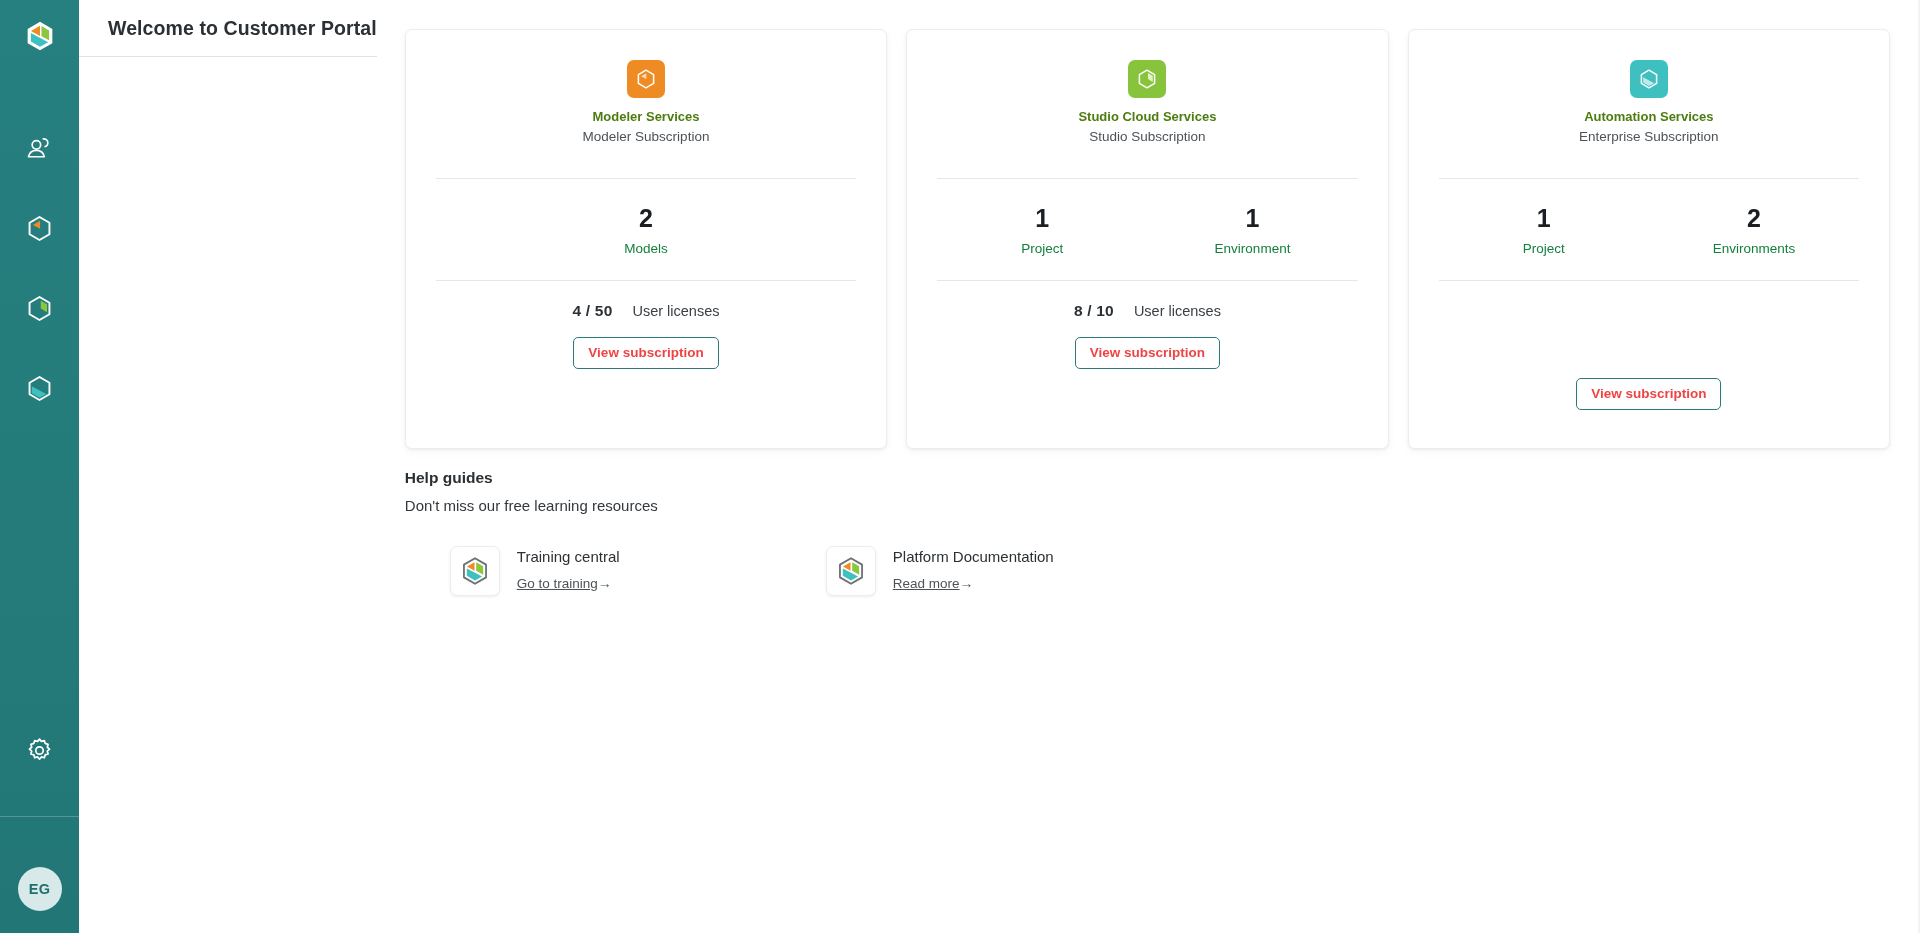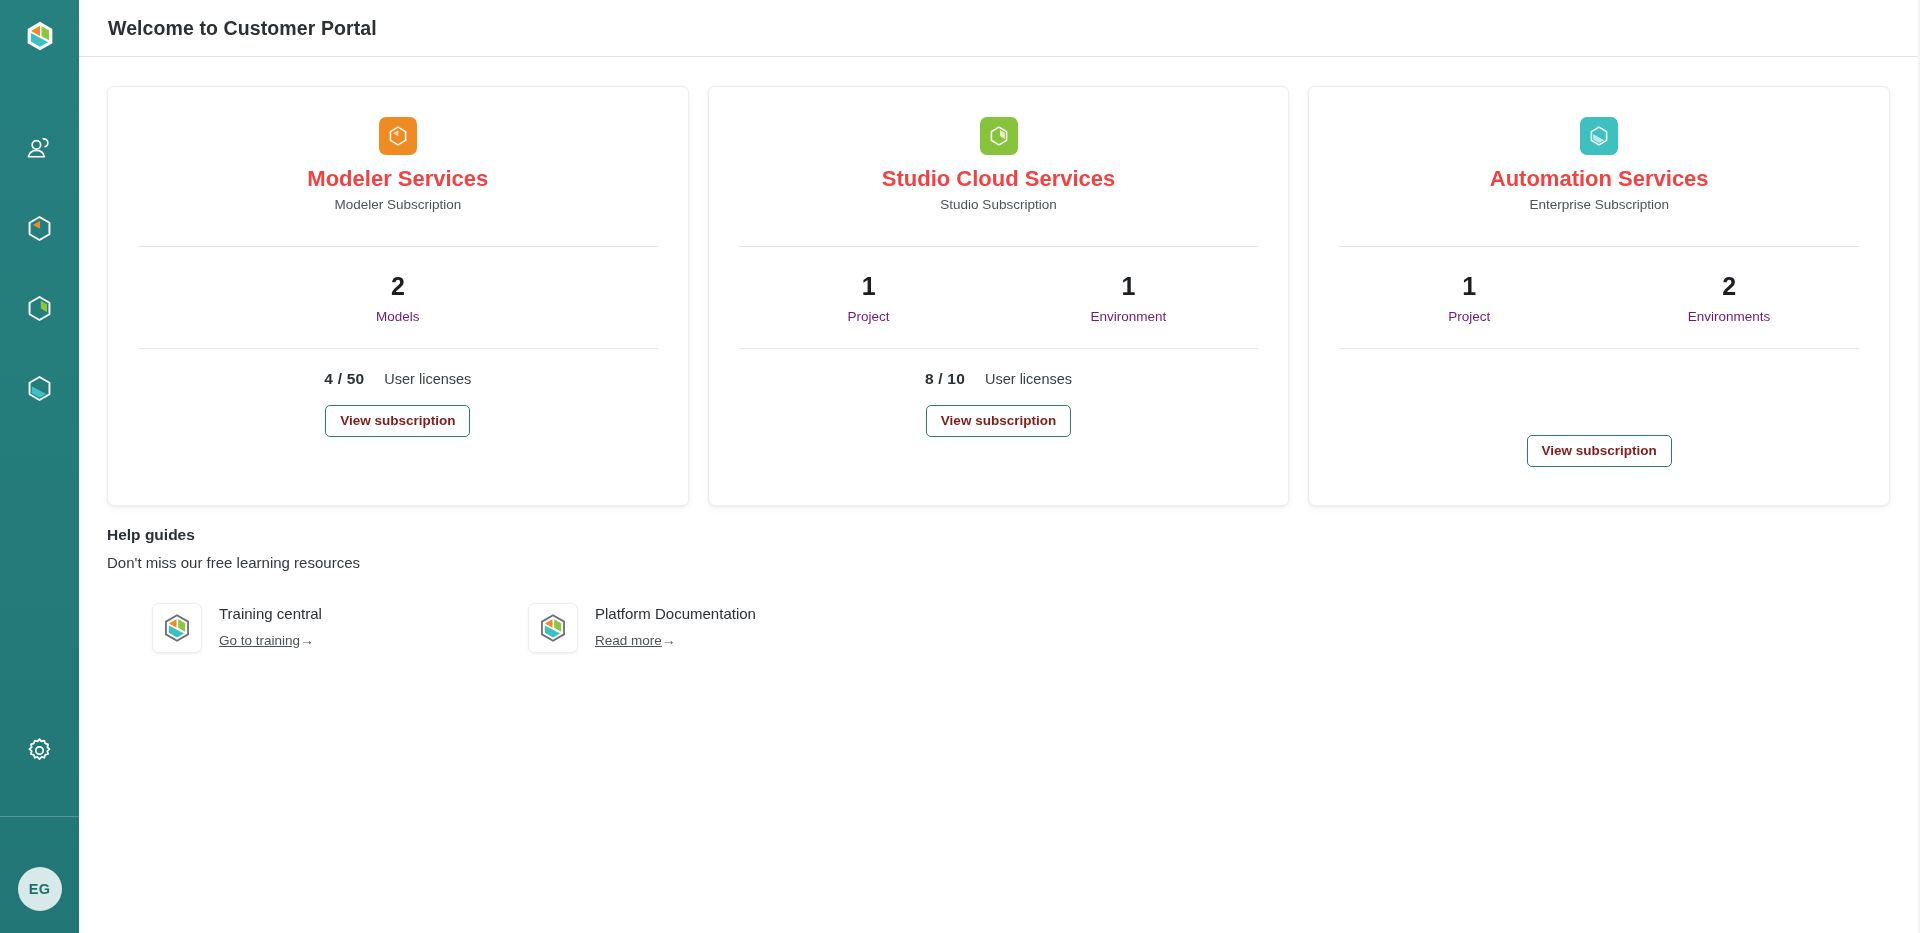--- a/index.html
+++ b/index.html
@@ -61,21 +61,21 @@
     letter-spacing: .4px;
     display: flex; align-items: center; justify-content: center;
     cursor: pointer;
   }
 
   
   .main {
     flex: 1 1 auto;
     height: 933px;
     background: #ffffff;
-    display: flex; flex-direction: column;
+    display: flex; 
     position: relative;
     border-right: 2px solid #1f6f6d;
     overflow: hidden;
   }
   .topbar {
     height: 57px; min-height: 57px;
     border-bottom: 1px solid #e2e2e2;
     display: flex; align-items: center;
     padding-left: 29px;
     background: #fff;
@@ -109,23 +109,23 @@
     display: flex; flex-direction: column; align-items: center;
   }
   .card-icon {
     width: 38px; height: 38px;
     border-radius: 7px;
     display: flex; align-items: center; justify-content: center;
     margin-top: 8px;
   }
   .card-title {
     margin-top: 11px;
-    font-size: 22px;
+    font-size: 13px;
     font-weight: 700;
-    color: #ef4444;
+    color: #4d7c0f;
   }
   .card-sub {
     margin-top: 5px;
     font-size: 13.5px;
     color: #4c5358;
   }
   .card-rule {
     width: 100%;
     height: 1px;
     background: #e7e7e7;
@@ -142,36 +142,36 @@
   }
   .metric-value {
     font-size: 25px;
     font-weight: 700;
     color: #1b1f23;
     line-height: 1.1;
   }
   .metric-label {
     margin-top: 8px;
     font-size: 13.5px;
-    color: #701a75;
+    color: #15803d;
   }
   .licenses {
     margin-top: 21px;
     font-size: 14.5px;
     color: #2b3034;
     display: flex; align-items: baseline; gap: 20px;
   }
   .lic-count { font-weight: 700; font-size: 15.5px; letter-spacing: .2px; }
   .lic-label { color: #3a4045; font-weight: 400; }
   .card-spacer { flex: 1 1 auto; }
   .btn-sub {
     margin-top: 17px;
     border: 1px solid #2c7a78;
     background: #fff;
-    color: #7f1d1d;
+    color: #ef4444;
     font-family: "Liberation Sans", sans-serif;
     font-size: 13.5px;
     font-weight: 700;
     border-radius: 5px;
     padding: 7px 14px 8px 14px;
     cursor: pointer;
   }
 
   
   .help {

